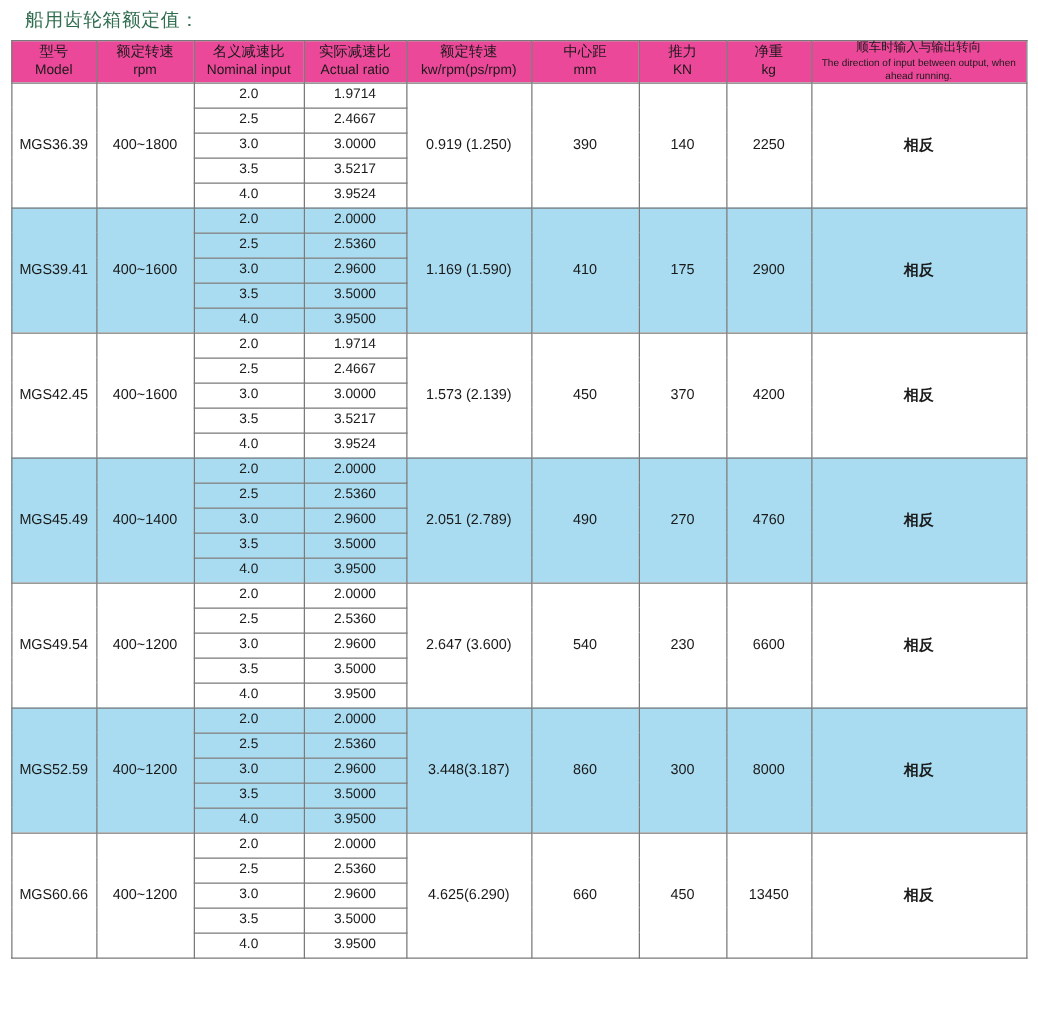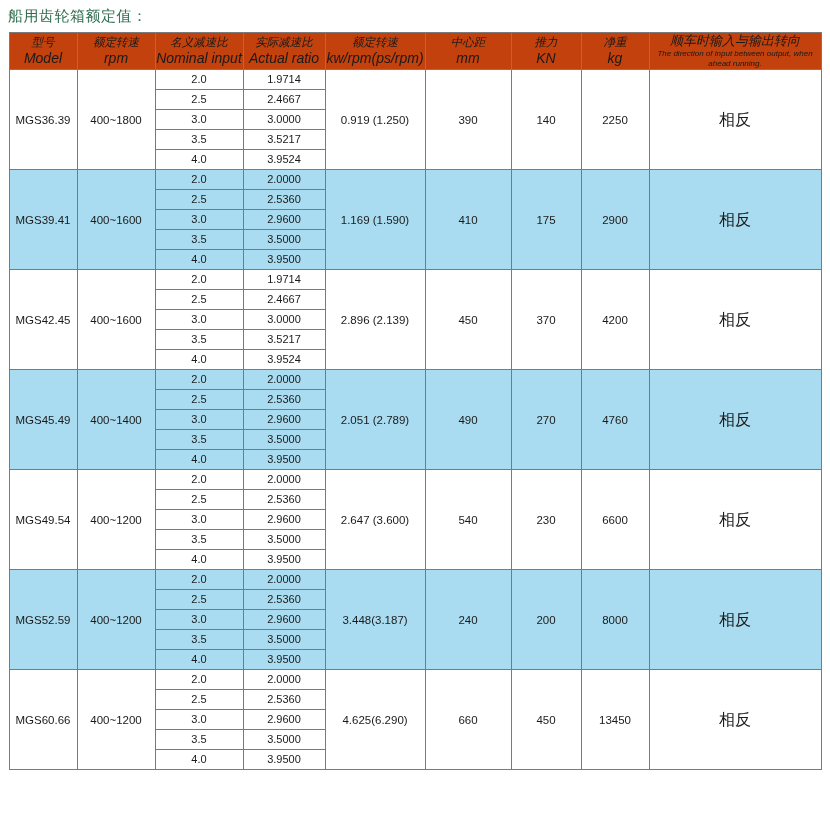--- a/index.html
+++ b/index.html
@@ -10,74 +10,74 @@
   body {
     width: 830px;
     height: 823px;
     font-family: "Liberation Sans", sans-serif;
     color: #1a1a1a;
     overflow: hidden;
   }
   .page-title {
     font-size: 15px;
     color: #2f6d4f;
-    padding: 7px 0 6px 8px;
+    padding: 7px 0 6px 20px;
     letter-spacing: 0.5px;
     font-family: "Liberation Serif", serif;
   }
   table.spec {
     border-collapse: collapse;
     table-layout: fixed;
     width: 812px;
     margin: 0 auto;
     font-size: 11px;
   }
   table.spec td, table.spec th {
     border: 1px solid #7a7a7a;
     text-align: center;
     vertical-align: middle;
     padding: 0;
     line-height: 1.25;
   }
   thead td {
-    background: #c2410c;
+    background: #ec4899;
     padding: 5px 2px;
     font-weight: normal;
-    font-style: italic;
   }
   .hdr-cn {
     font-size: 11.5px;
     display: block;
     font-family: "Liberation Serif", serif;
   }
   .hdr-en {
-    font-size: 14px;
+    font-size: 11px;
     display: block;
   }
-  .hdr-small .hdr-cn { font-size: 13px; }
+  .hdr-small .hdr-cn { font-size: 10px; }
   .hdr-small .hdr-en { font-size: 8px; line-height: 1.25; }
   tbody td {
     height: 19px;
   }
   .band-blue td {
     background: #a9dcf0;
   }
   .band-white td {
     background: #ffffff;
   }
   .model-cell, .rpm-cell, .cap-cell, .dist-cell,
   .thrust-cell, .weight-cell, .dir-cell {
     font-size: 11.5px;
   }
   .ratio-cell {
     font-size: 11px;
   }
   .dir-cell {
     font-family: "Liberation Serif", serif;
-    font-size: 16px;
+    font-size: 12px;
+    font-weight: bold;
   }
   col.c-model { width: 68px; }
   col.c-rpm { width: 78px; }
   col.c-nom { width: 88px; }
   col.c-act { width: 82px; }
   col.c-cap { width: 100px; }
   col.c-dist { width: 86px; }
   col.c-thr { width: 70px; }
   col.c-wt { width: 68px; }
   col.c-dir { width: 172px; }
@@ -192,21 +192,21 @@
       </tr>
       <tr class="band-blue">
         <td class="ratio-cell">4.0</td>
         <td class="ratio-cell">3.9500</td>
       </tr>
       <tr class="band-white">
         <td class="model-cell" rowspan="5">MGS42.45</td>
         <td class="rpm-cell" rowspan="5">400~1600</td>
         <td class="ratio-cell">2.0</td>
         <td class="ratio-cell">1.9714</td>
-        <td class="cap-cell" rowspan="5">2.896 (2.139)</td>
+        <td class="cap-cell" rowspan="5">1.573 (2.139)</td>
         <td class="dist-cell" rowspan="5">450</td>
         <td class="thrust-cell" rowspan="5">370</td>
         <td class="weight-cell" rowspan="5">4200</td>
         <td class="dir-cell" rowspan="5">相反</td>
       </tr>
       <tr class="band-white">
         <td class="ratio-cell">2.5</td>
         <td class="ratio-cell">2.4667</td>
       </tr>
       <tr class="band-white">
@@ -274,22 +274,22 @@
       <tr class="band-white">
         <td class="ratio-cell">4.0</td>
         <td class="ratio-cell">3.9500</td>
       </tr>
       <tr class="band-blue">
         <td class="model-cell" rowspan="5">MGS52.59</td>
         <td class="rpm-cell" rowspan="5">400~1200</td>
         <td class="ratio-cell">2.0</td>
         <td class="ratio-cell">2.0000</td>
         <td class="cap-cell" rowspan="5">3.448(3.187)</td>
-        <td class="dist-cell" rowspan="5">240</td>
-        <td class="thrust-cell" rowspan="5">200</td>
+        <td class="dist-cell" rowspan="5">860</td>
+        <td class="thrust-cell" rowspan="5">300</td>
         <td class="weight-cell" rowspan="5">8000</td>
         <td class="dir-cell" rowspan="5">相反</td>
       </tr>
       <tr class="band-blue">
         <td class="ratio-cell">2.5</td>
         <td class="ratio-cell">2.5360</td>
       </tr>
       <tr class="band-blue">
         <td class="ratio-cell">3.0</td>
         <td class="ratio-cell">2.9600</td>

